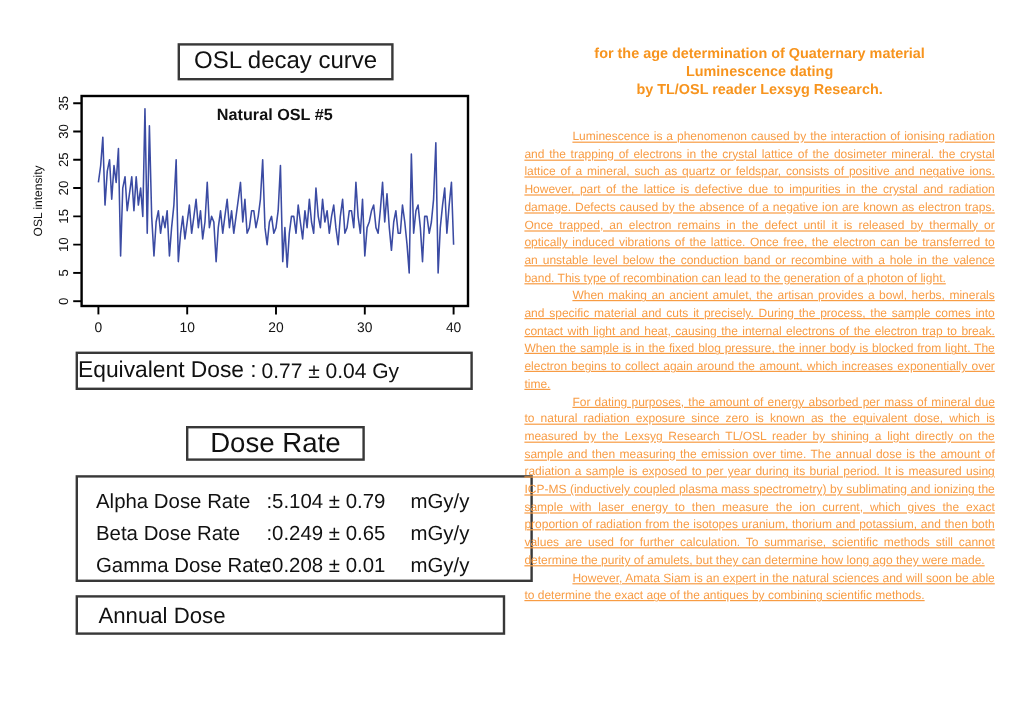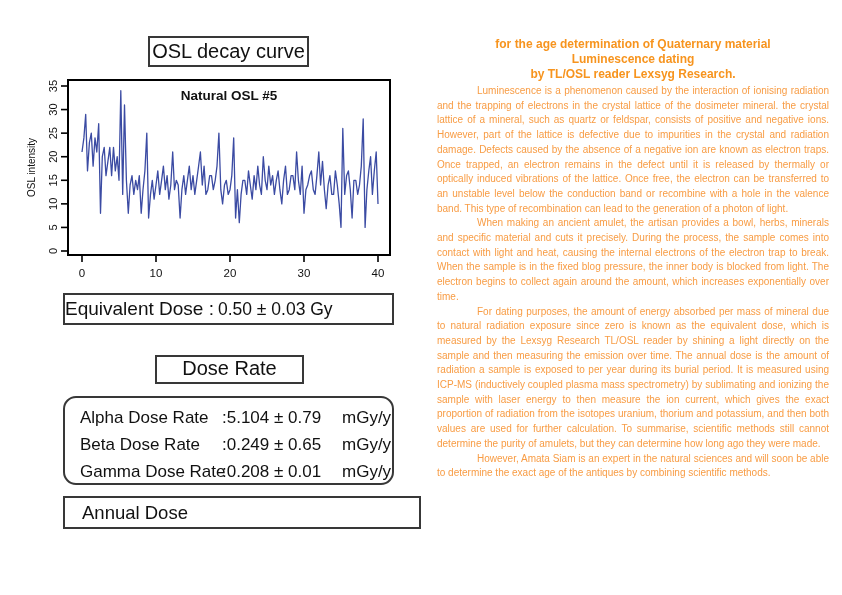--- a/index.html
+++ b/index.html
@@ -2,51 +2,51 @@
 <html><head>
 <meta charset="utf-8">
 <style>
   * { margin:0; padding:0; box-sizing:border-box; }
   html,body { width:842px; height:595px; background:#ffffff; overflow:hidden;
               font-family:"Liberation Sans", sans-serif; }
   .abs { position:absolute; }
   .box { border:2px solid #383838; background:#fff; }
 
   
-  #chart-title-box { left:148px; top:36px; width:161px; height:31px;
+  #chart-title-box { left:148px; top:36px; width:180px; height:31px;
     display:flex; align-items:center; justify-content:center;
     font-size:20px; color:#111; }
   #chart-wrap { left:25px; top:70px; width:378px; height:220px; }
 
   #equiv-box { left:63px; top:293px; width:331px; height:32px;
     display:flex; align-items:center; justify-content:flex-start; color:#111; }
   #equiv-box .lbl { font-size:19px; }
   #equiv-box .val { font-size:17.5px; margin-left:4px; }
 
   #doserate-title-box { left:155px; top:355px; width:149px; height:29px;
-    display:flex; align-items:flex-start; justify-content:center;
-    font-size:20px; color:#111; }
+    display:flex; align-items:center; justify-content:center;
+    font-size:23px; color:#111; }
 
-  #dose-table-box { left:63px; top:396px; width:331px; height:89px;
-    padding:6px 0 0 15px; color:#111;border-radius:13px; }
+  #dose-table-box { left:63px; top:396px; width:381px; height:89px;
+    padding:6px 0 0 15px; color:#111; }
   .dose-row { position:relative; height:27px; font-size:17px; line-height:27px; }
   .dose-row .dl { position:absolute; left:0; }
   .dose-row .dv { position:absolute; left:142px; }
   .dose-row .du { position:absolute; left:262px; }
 
   #annual-box { left:63px; top:496px; width:358px; height:33px;
     position:absolute; color:#111; font-size:18.5px; }
   #annual-box .al { position:absolute; left:17px; top:4px; }
   #annual-box .av { position:absolute; left:180px; top:4px; }
 
   
   #rp-heading { left:437px; top:37px; width:392px; text-align:center;
     font-size:12px; font-weight:bold; line-height:15px; color:#F7941E; }
-  #rp-body { left:437px; top:84px; width:392px; color:#F89C44;
-    font-size:10px; line-height:14.7px; text-align:justify; }
+  #rp-body { left:437px; top:108px; width:392px; color:#F89C44;
+    font-size:10px; line-height:14.7px; text-align:justify;text-decoration:underline; }
   #rp-body p { text-indent:40px; }
 </style>
 </head>
 <body>
 
 <div class="abs box" id="chart-title-box">
   <span>OSL decay curve</span>
 </div>
 
 <div class="abs" id="chart-wrap"><svg width="378" height="220">
@@ -77,21 +77,21 @@
       <text x="279" y="207" font-size="11.5" fill="#111" text-anchor="middle">30</text>
       <line x1="353" y1="185" x2="353" y2="192" stroke="#000" stroke-width="1.6"></line>
       <text x="353" y="207" font-size="11.5" fill="#111" text-anchor="middle">40</text>
       <text x="204" y="30" font-size="13.5" font-weight="bold" fill="#111" text-anchor="middle">Natural OSL #5</text>
       <text x="10" y="97.5" font-size="10" fill="#111" text-anchor="middle" transform="rotate(-90 10 97.5)">OSL intensity</text>
       <polyline points="57.0,82.0 58.9,67.9 60.7,44.3 62.5,100.9 64.4,72.6 66.3,63.1 68.1,96.1 70.0,67.9 71.8,82.0 73.7,53.7 75.5,143.3 77.3,86.7 79.2,77.3 81.0,105.6 82.9,91.4 84.8,77.3 86.6,105.6 88.5,77.3 90.3,100.9 92.2,86.7 94.0,110.3 95.8,20.7 97.7,124.4 99.5,34.9 101.4,110.3 103.3,143.3 105.1,115.0 107.0,105.6 108.8,124.4 110.7,110.3 112.5,119.7 114.3,105.6 116.2,143.3 118.0,119.7 119.9,100.9 121.8,63.1 123.6,148.0 125.5,124.4 127.3,110.3 129.1,129.1 131.0,115.0 132.8,100.9 134.7,124.4 136.6,110.3 138.4,96.1 140.3,119.7 142.1,105.6 143.9,129.1 145.8,115.0 147.7,82.0 149.5,119.7 151.3,110.3 153.2,115.0 155.1,148.0 156.9,119.7 158.8,105.6 160.6,124.4 162.4,110.3 164.3,96.1 166.2,119.7 168.0,105.6 169.8,124.4 171.7,110.3 173.6,96.1 175.4,82.0 177.3,115.0 179.1,96.1 180.9,124.4 182.8,119.7 184.7,105.6 186.5,105.6 188.3,119.7 190.2,110.3 192.0,96.1 193.9,63.1 195.8,119.7 197.6,133.9 199.5,115.0 201.3,110.3 203.2,124.4 205.0,119.7 206.8,105.6 208.7,67.9 210.6,148.0 212.4,119.7 214.3,152.7 216.1,124.4 217.9,110.3 219.8,110.3 221.7,124.4 223.5,100.9 225.3,115.0 227.2,129.1 229.1,105.6 230.9,119.7 232.8,96.1 234.6,115.0 236.4,124.4 238.3,86.7 240.2,110.3 242.0,119.7 243.8,96.1 245.7,115.0 247.6,105.6 249.4,124.4 251.3,110.3 253.1,100.9 254.9,119.7 256.8,133.9 258.6,110.3 260.5,96.1 262.4,124.4 264.2,119.7 266.1,105.6 267.9,105.6 269.8,119.7 271.6,82.0 273.4,110.3 275.3,124.4 277.1,96.1 279.0,143.3 280.9,119.7 282.7,115.0 284.6,105.6 286.4,100.9 288.3,119.7 290.1,124.4 291.9,105.6 293.8,82.0 295.6,115.0 297.5,91.4 299.4,119.7 301.2,138.6 303.1,115.0 304.9,105.6 306.8,124.4 308.6,124.4 310.4,100.9 312.3,115.0 314.2,133.9 316.0,157.4 317.8,58.4 319.7,124.4 321.6,105.6 323.4,100.9 325.3,119.7 327.1,148.0 328.9,110.3 330.8,110.3 332.7,124.4 334.5,115.0 336.3,96.1 338.2,49.0 340.1,157.4 341.9,119.7 343.8,100.9 345.6,86.7 347.4,124.4 349.3,100.9 351.2,82.0 353.0,133.9" fill="none" stroke="#3B4BA3" stroke-width="1.3" stroke-linejoin="round"></polyline>
     </svg></div>
 
 <div class="abs box" id="equiv-box">
   <span class="lbl">Equivalent Dose :</span>
-  <span class="val">0.50 ± 0.03 Gy</span>
+  <span class="val">0.77 ± 0.04 Gy</span>
 </div>
 
 <div class="abs box" id="doserate-title-box">
   <span>Dose Rate</span>
 </div>
 
 <div class="abs box" id="dose-table-box">
   <div class="dose-row">
     <span class="dl">Alpha Dose Rate</span>
     <span class="dv">:5.104 ± 0.79</span>

